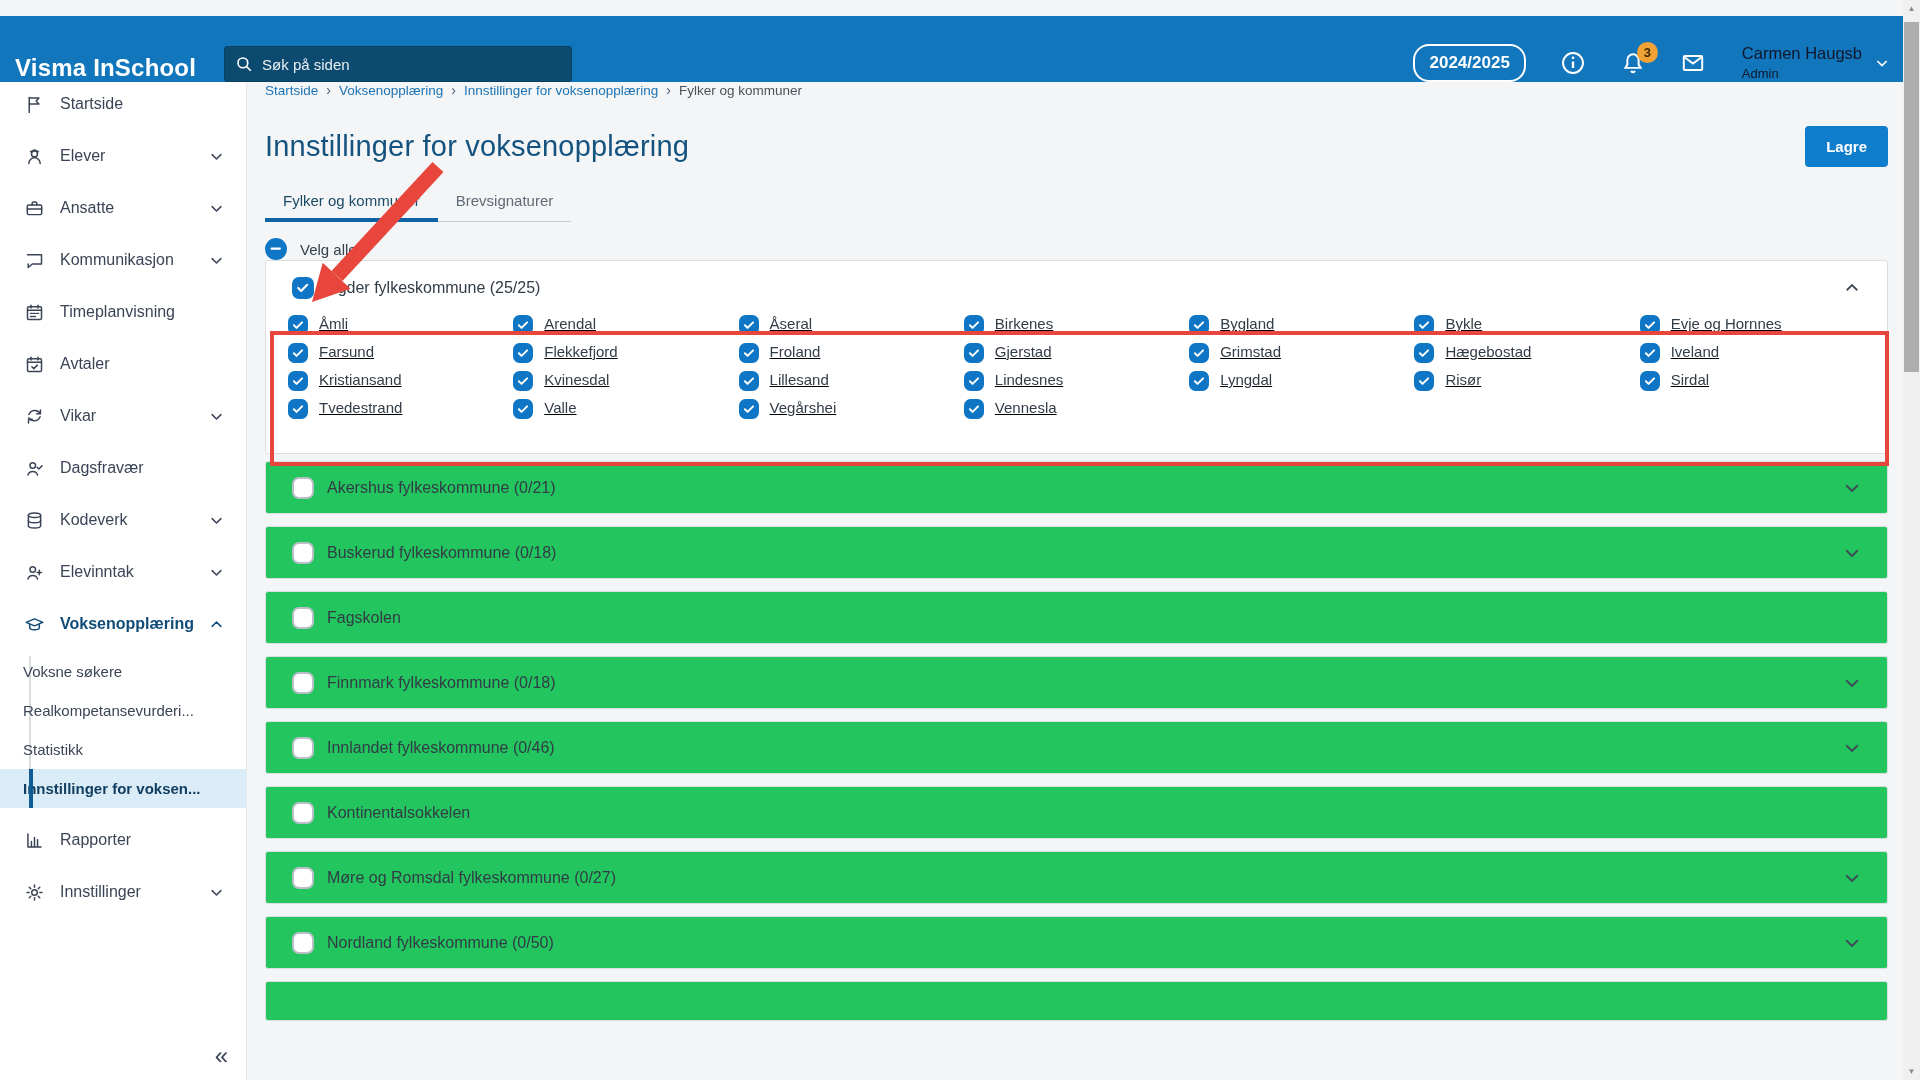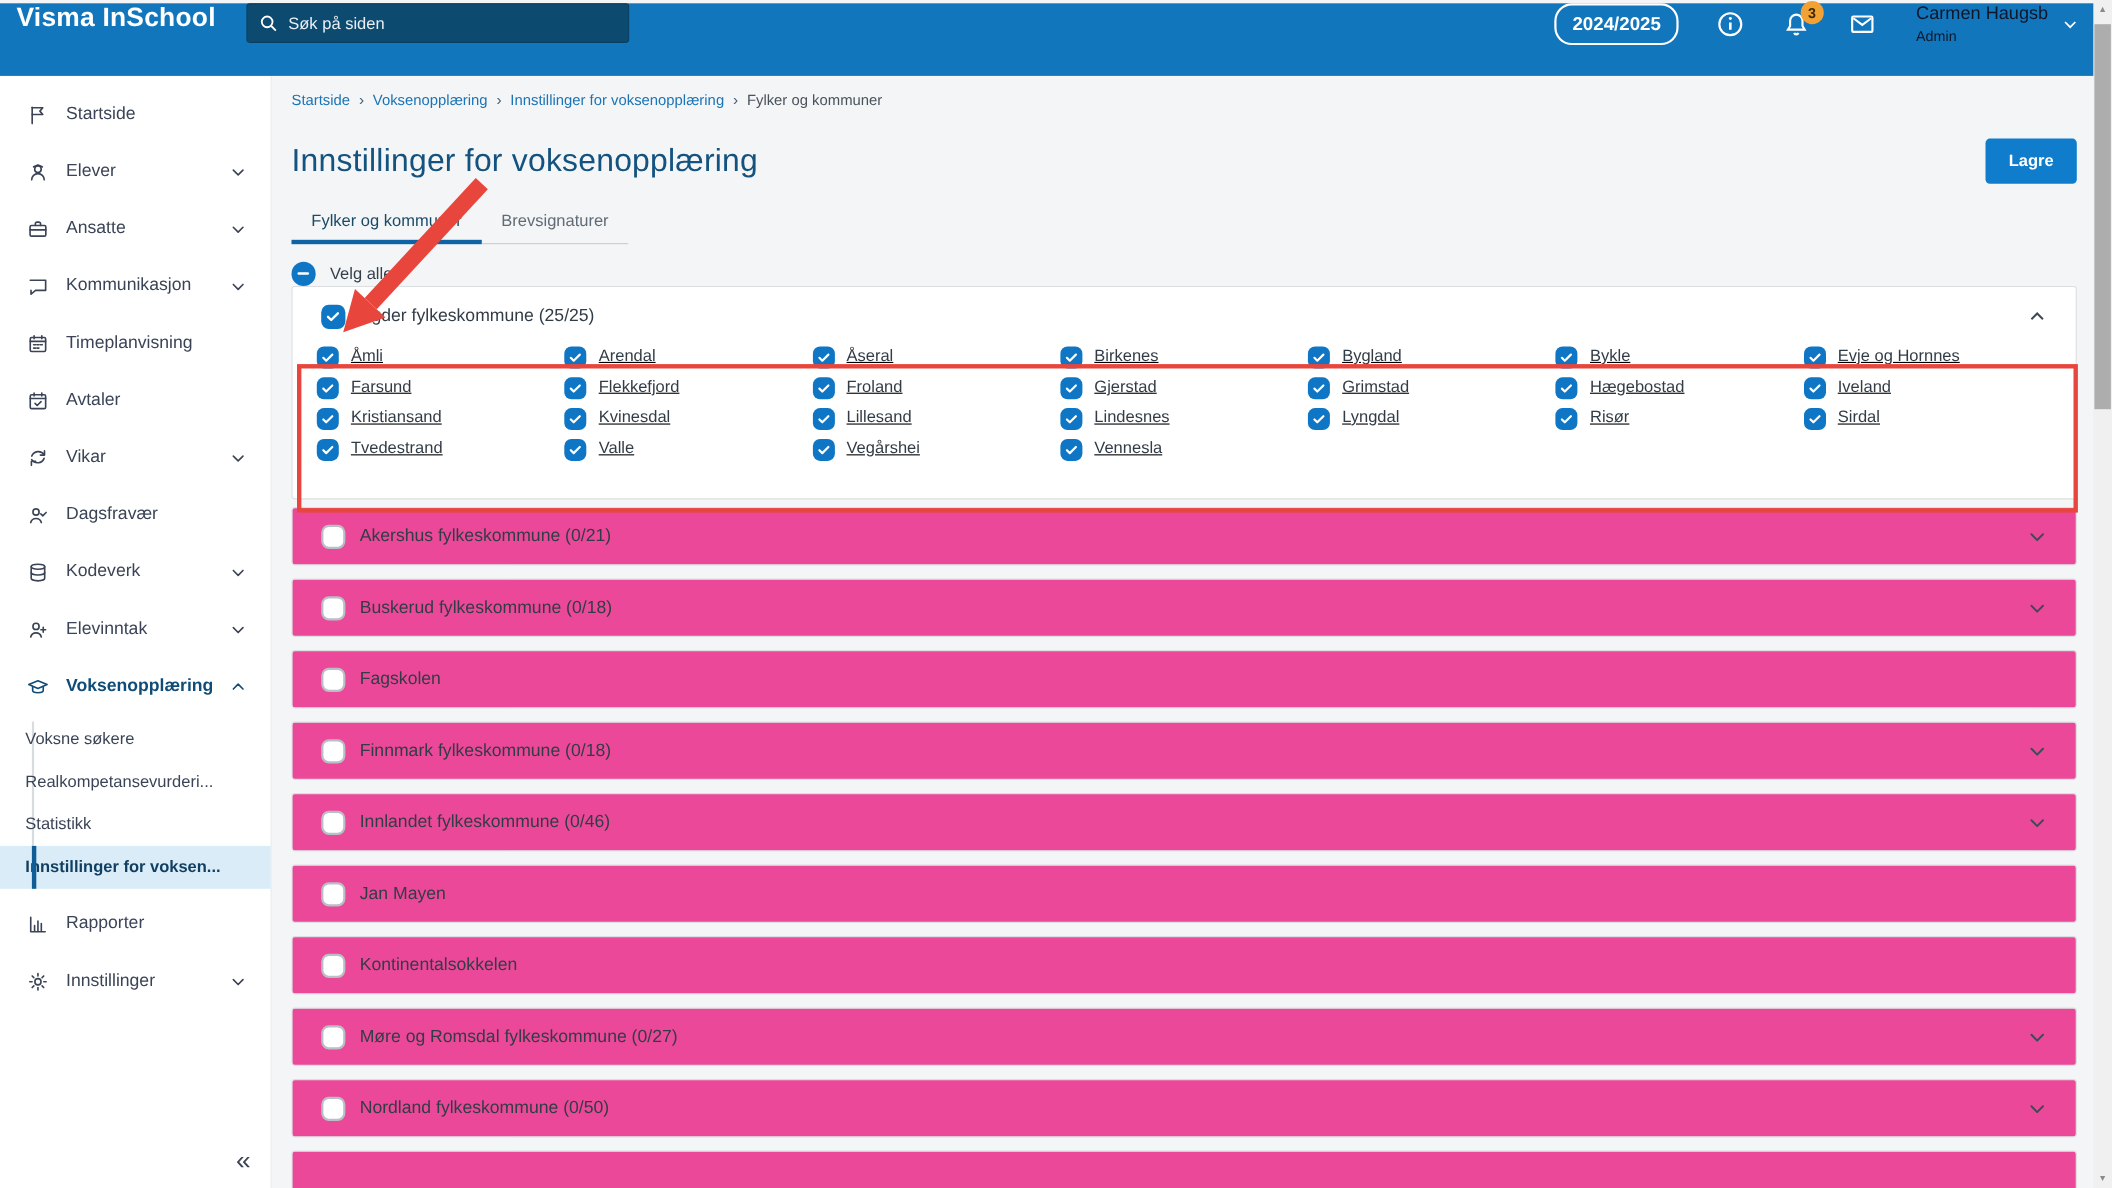--- a/index.html
+++ b/index.html
@@ -1,21 +1,21 @@
 <!DOCTYPE html>
 <html lang="no"><head>
 <meta charset="utf-8">
 <style>
   * { margin:0; padding:0; box-sizing:border-box; }
   html,body { width:1920px; height:1080px; overflow:hidden;
     font-family:"Liberation Sans","DejaVu Sans",sans-serif; background:#f4f5f6; }
 
   
-  .header { position:absolute; left:0; top:3px; width:1920px; height:66px;
-    background:#1276bd; display:flex; align-items:flex-start; z-index:30; }
+  .header { position:absolute; left:0; top:16px; width:1920px; height:66px;
+    background:#1276bd; display:flex; align-items:flex-end; z-index:30; }
   .logo { color:#fff; font-size:24px; font-weight:600; letter-spacing:.2px; margin-left:15px; white-space:nowrap; }
   .searchbox { margin-left:28px; width:348px; height:36px; background:#0d4a70;
     border:1px solid #0b3f61; border-radius:3px; display:flex; align-items:center; padding:0 10px; }
   .searchbox svg { width:18px; height:18px; flex:0 0 auto; }
   .searchbox input { background:transparent; border:none; outline:none; color:#fff;
     font-size:15px; margin-left:9px; width:100%; font-family:inherit; }
   .searchbox input::placeholder { color:#e9eff4; opacity:1; }
   .header-right { margin-left:auto; display:flex; align-items:center; margin-right:30px; }
   .year-btn { border:2px solid #fff; border-radius:16px; color:#fff; background:transparent;
     font-weight:700; font-size:17px; padding:7px 14px; font-family:inherit; cursor:pointer; }
@@ -80,21 +80,21 @@
     height:194px; position:relative; }
   .county-head { display:flex; align-items:center; padding:14px 26px 0 26px; height:40px; cursor:pointer; }
   .county-head .lbl { margin-left:13px; font-size:16px; color:#323c46; }
   .county-head .chev { margin-left:auto; width:18px; height:18px; color:#3f4a57; }
   .muni-grid { margin:10px 22px 0 22px; display:grid; grid-template-columns:repeat(7,1fr);
     grid-auto-rows:28px; align-items:center; }
   .muni { display:flex; align-items:flex-start; gap:11px; cursor:pointer;text-decoration:underline; }
   .muni .lbl { font-size:15px; color:#323c46; white-space:nowrap; }
 
   .acc-list { margin-top:7px; }
-  .acc-row { background:#ec4899; border:1px solid #dcdfe2; border-radius:3px; height:53px;
+  .acc-row { background:#22c55e; border:1px solid #dcdfe2; border-radius:3px; height:53px;
     margin-bottom:12px; display:flex; align-items:center; padding:10px 26px; cursor:pointer; }
   .acc-row .lbl { margin-left:13px; font-size:16px; color:#323c46; }
   .acc-row .chev { margin-left:auto; width:18px; height:18px; color:#3f4a57; }
   .acc-row.partial { height:40px; margin-bottom:0; }
 
   
   .anno-rect { position:absolute; left:270px; top:331px; width:1619px; height:135px;
     border:4px solid #e8463c; z-index:40; pointer-events:none; }
   .anno-arrow { position:absolute; left:280px; top:128px; width:210px; height:190px;
     z-index:41; pointer-events:none; }
@@ -559,24 +559,20 @@
       </div>
       <div class="acc-row">
         <span class="cb sq empty"></span>
         <span class="lbl">Innlandet fylkeskommune (0/46)</span>
         <span class="chev"><svg viewBox="0 0 24 24" fill="none" stroke="currentColor" stroke-width="2.4" stroke-linecap="round" stroke-linejoin="round">
             <polyline points="5,9 12,16 19,9"></polyline>
           </svg></span>
       </div>
       <div class="acc-row">
         <span class="cb sq empty"></span>
-        <span class="lbl">Jan Mayen</span>
-      </div>
-      <div class="acc-row">
-        <span class="cb sq empty"></span>
         <span class="lbl">Kontinentalsokkelen</span>
       </div>
       <div class="acc-row">
         <span class="cb sq empty"></span>
         <span class="lbl">Møre og Romsdal fylkeskommune (0/27)</span>
         <span class="chev"><svg viewBox="0 0 24 24" fill="none" stroke="currentColor" stroke-width="2.4" stroke-linecap="round" stroke-linejoin="round">
             <polyline points="5,9 12,16 19,9"></polyline>
           </svg></span>
       </div>
       <div class="acc-row">

